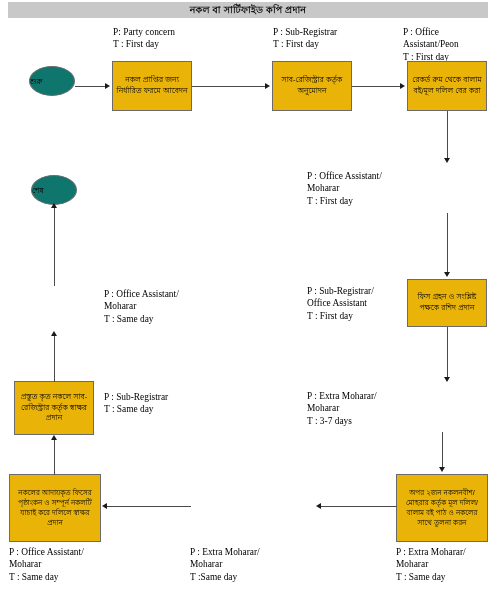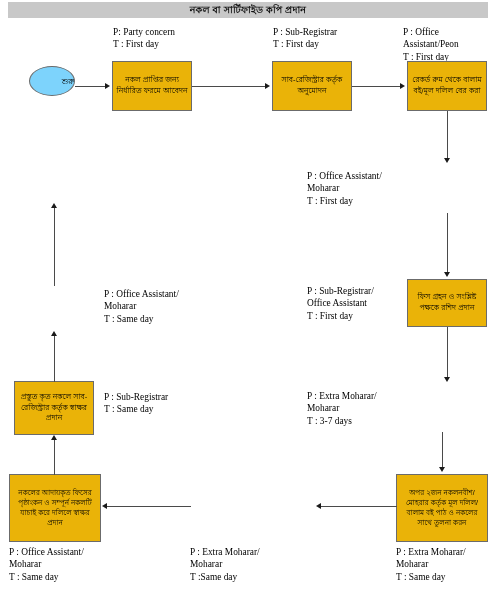--- a/index.html
+++ b/index.html
@@ -26,22 +26,22 @@
     display:flex;align-items:center;justify-content:center;
     text-align:center;
     font-family:"Liberation Sans", sans-serif;
     font-size:7.6px;line-height:1.42;color:#000;
     padding:2px 3px;
   }
   .node .txt{display:block;width:100%;}
 
   .terminal{
     position:absolute;box-sizing:border-box;
-    border:1px solid #6b6b6b;border-radius:50%;background:#7dd3fc;
-    display:flex;align-items:center;justify-content:flex-end;
+    border:1px solid #6b6b6b;border-radius:50%;background:#0f766e;
+    display:flex;align-items:center;justify-content:flex-start;
     font-family:"Liberation Sans", sans-serif;
     font-size:7.6px;color:#000;text-align:center;
   }
 
   .ann{
     position:absolute;
     font-family:"Liberation Serif", serif;
     font-size:9.4px;line-height:1.32;color:#000;
     white-space:pre-line;
   }
@@ -124,20 +124,23 @@
   <div class="node" style="left:14px;top:381px;width:80px;height:54px;">
     <span class="txt">প্রস্তুত কৃত নকলে সাব-রেজিস্ট্রার কর্তৃক স্বাক্ষর প্রদান</span>
   </div>
   <div class="ann" style="left:104px;top:391px;width:110px;">P : Sub-Registrar
 T : Same day</div>
 
   <div class="ann" style="left:104px;top:288px;width:110px;">P : Office Assistant/
 Moharar
 T : Same day</div>
 
+  <div class="terminal" style="left:31px;top:175px;width:46px;height:30px;">
+    <span class="txt">শেষ</span>
+  </div>
 
   <div class="ln h" style="left:75px;top:86px;width:31px;"></div>
   <div class="arw r" style="left:105px;top:82.5px;"></div>
 
   <div class="ln h" style="left:192px;top:86px;width:74px;"></div>
   <div class="arw r" style="left:265px;top:82.5px;"></div>
 
   <div class="ln h" style="left:352px;top:86px;width:49px;"></div>
   <div class="arw r" style="left:400px;top:82.5px;"></div>
 

